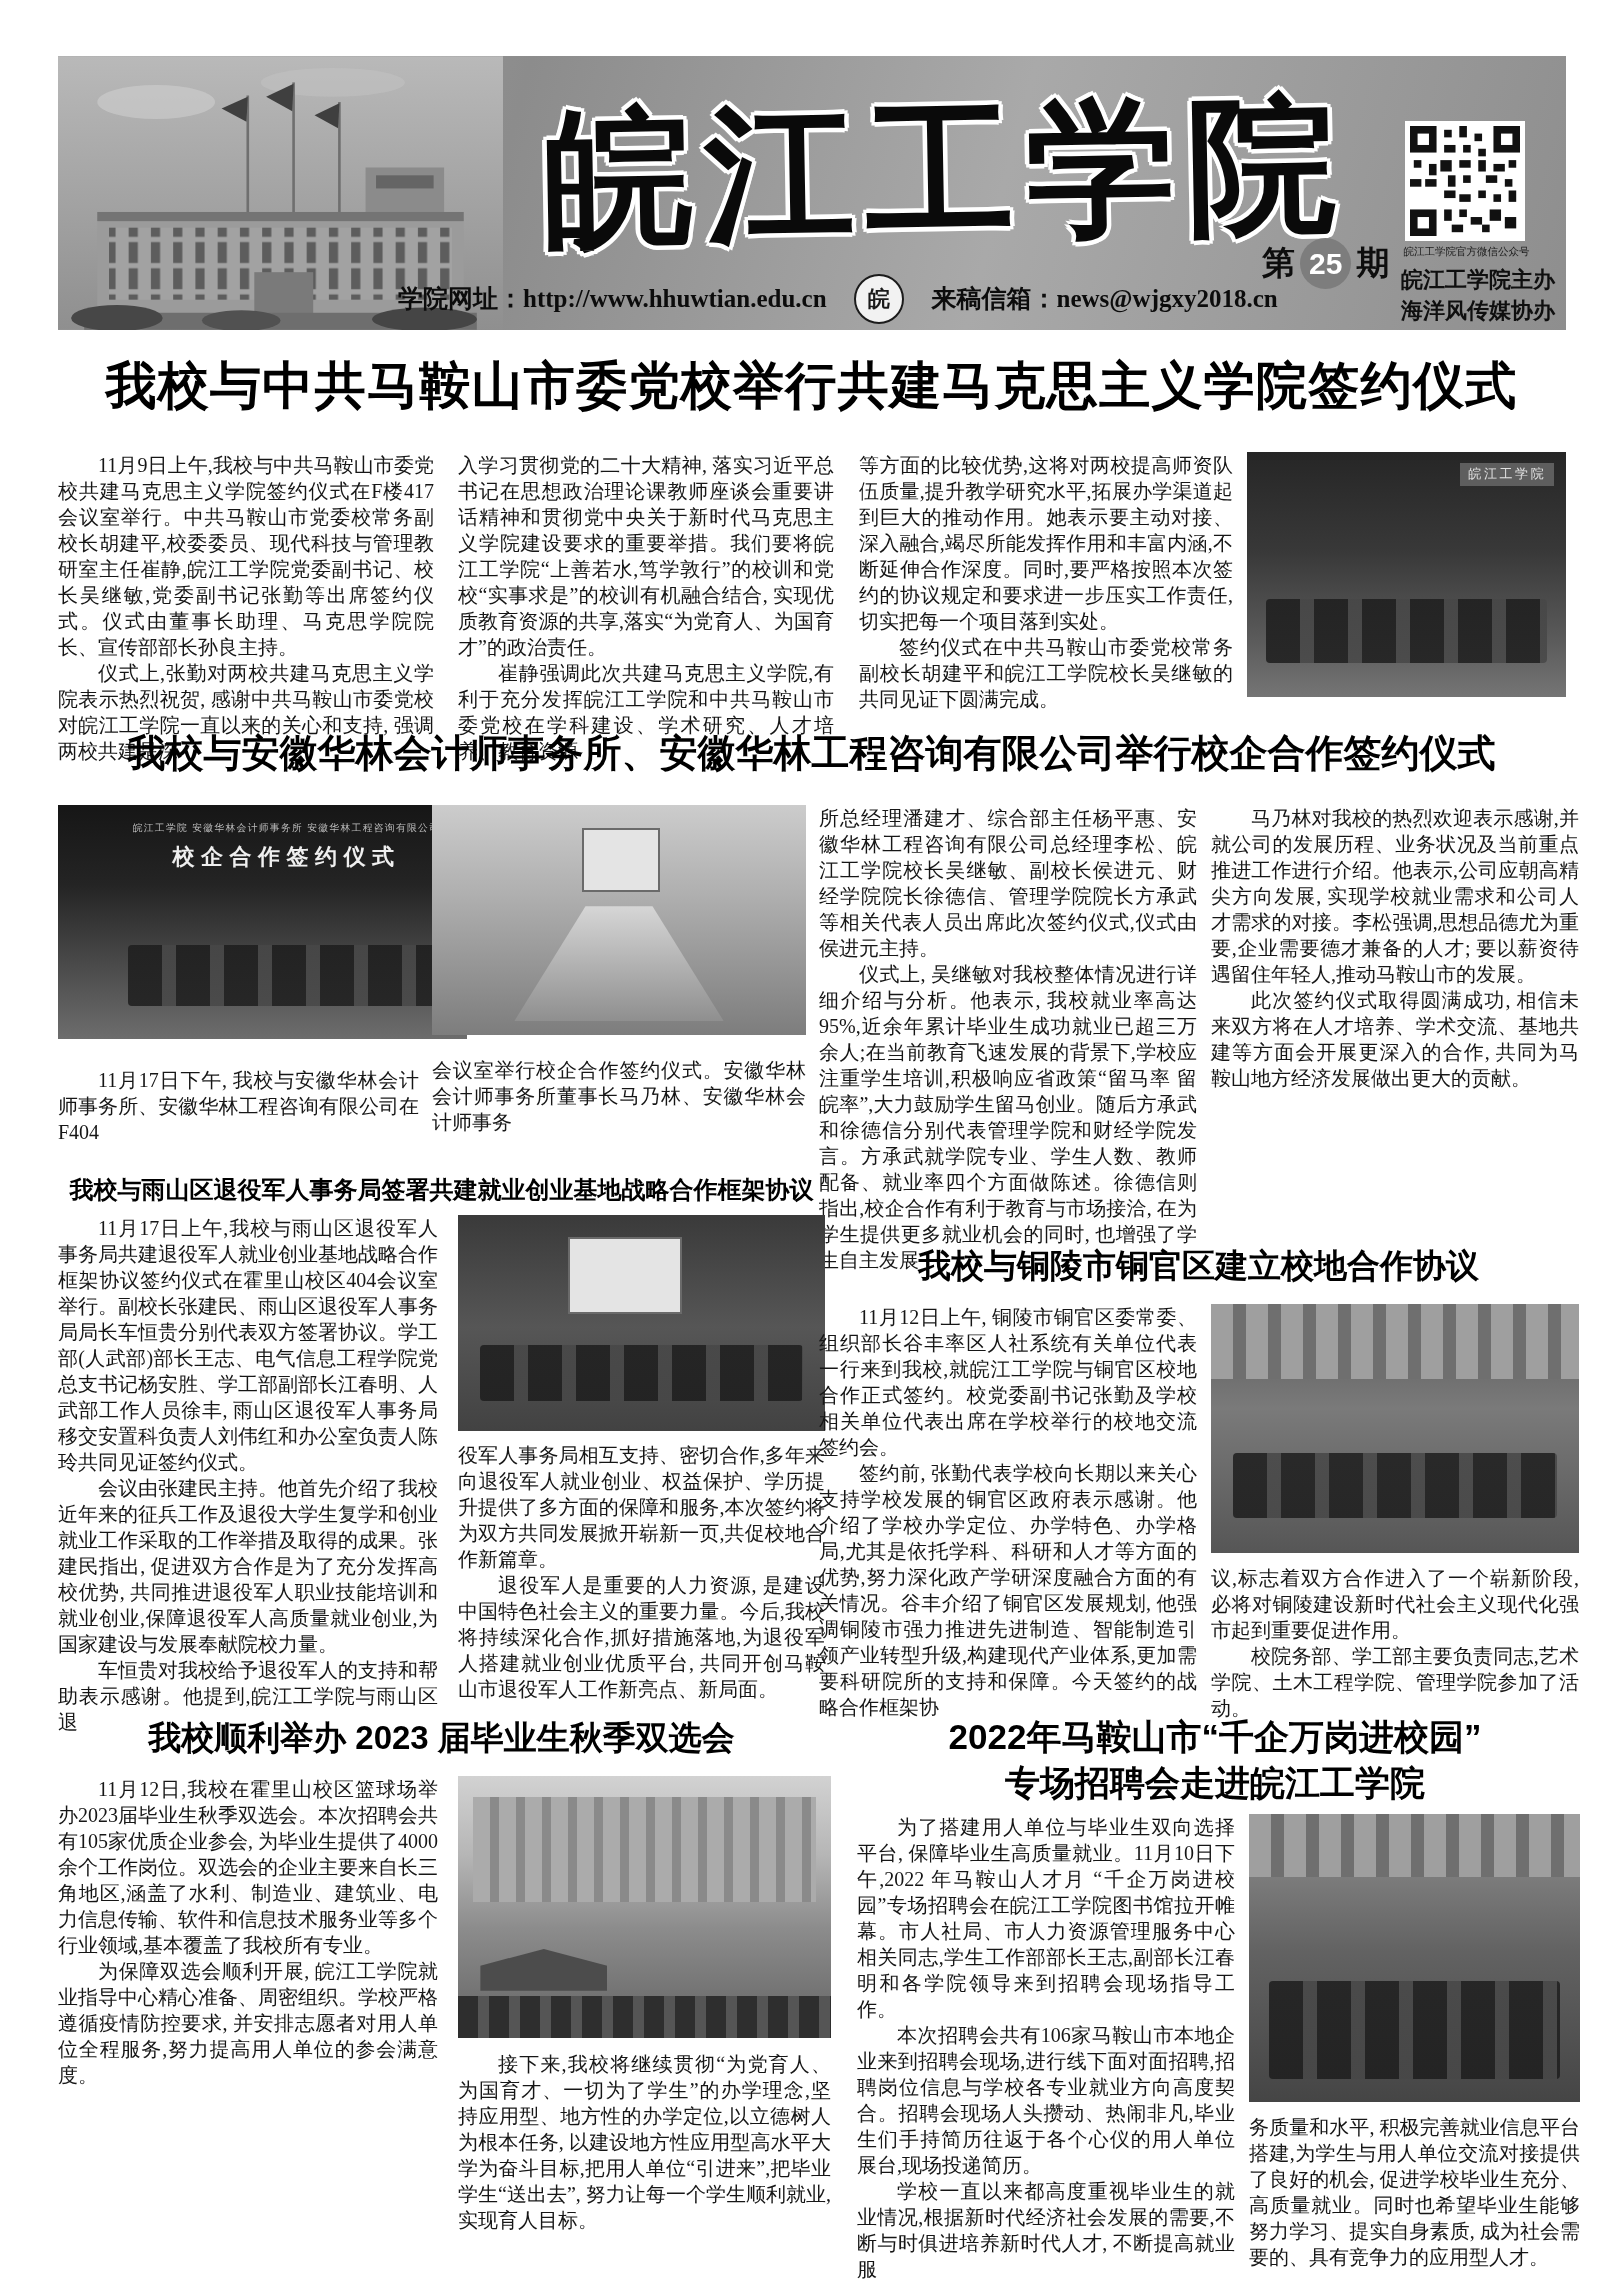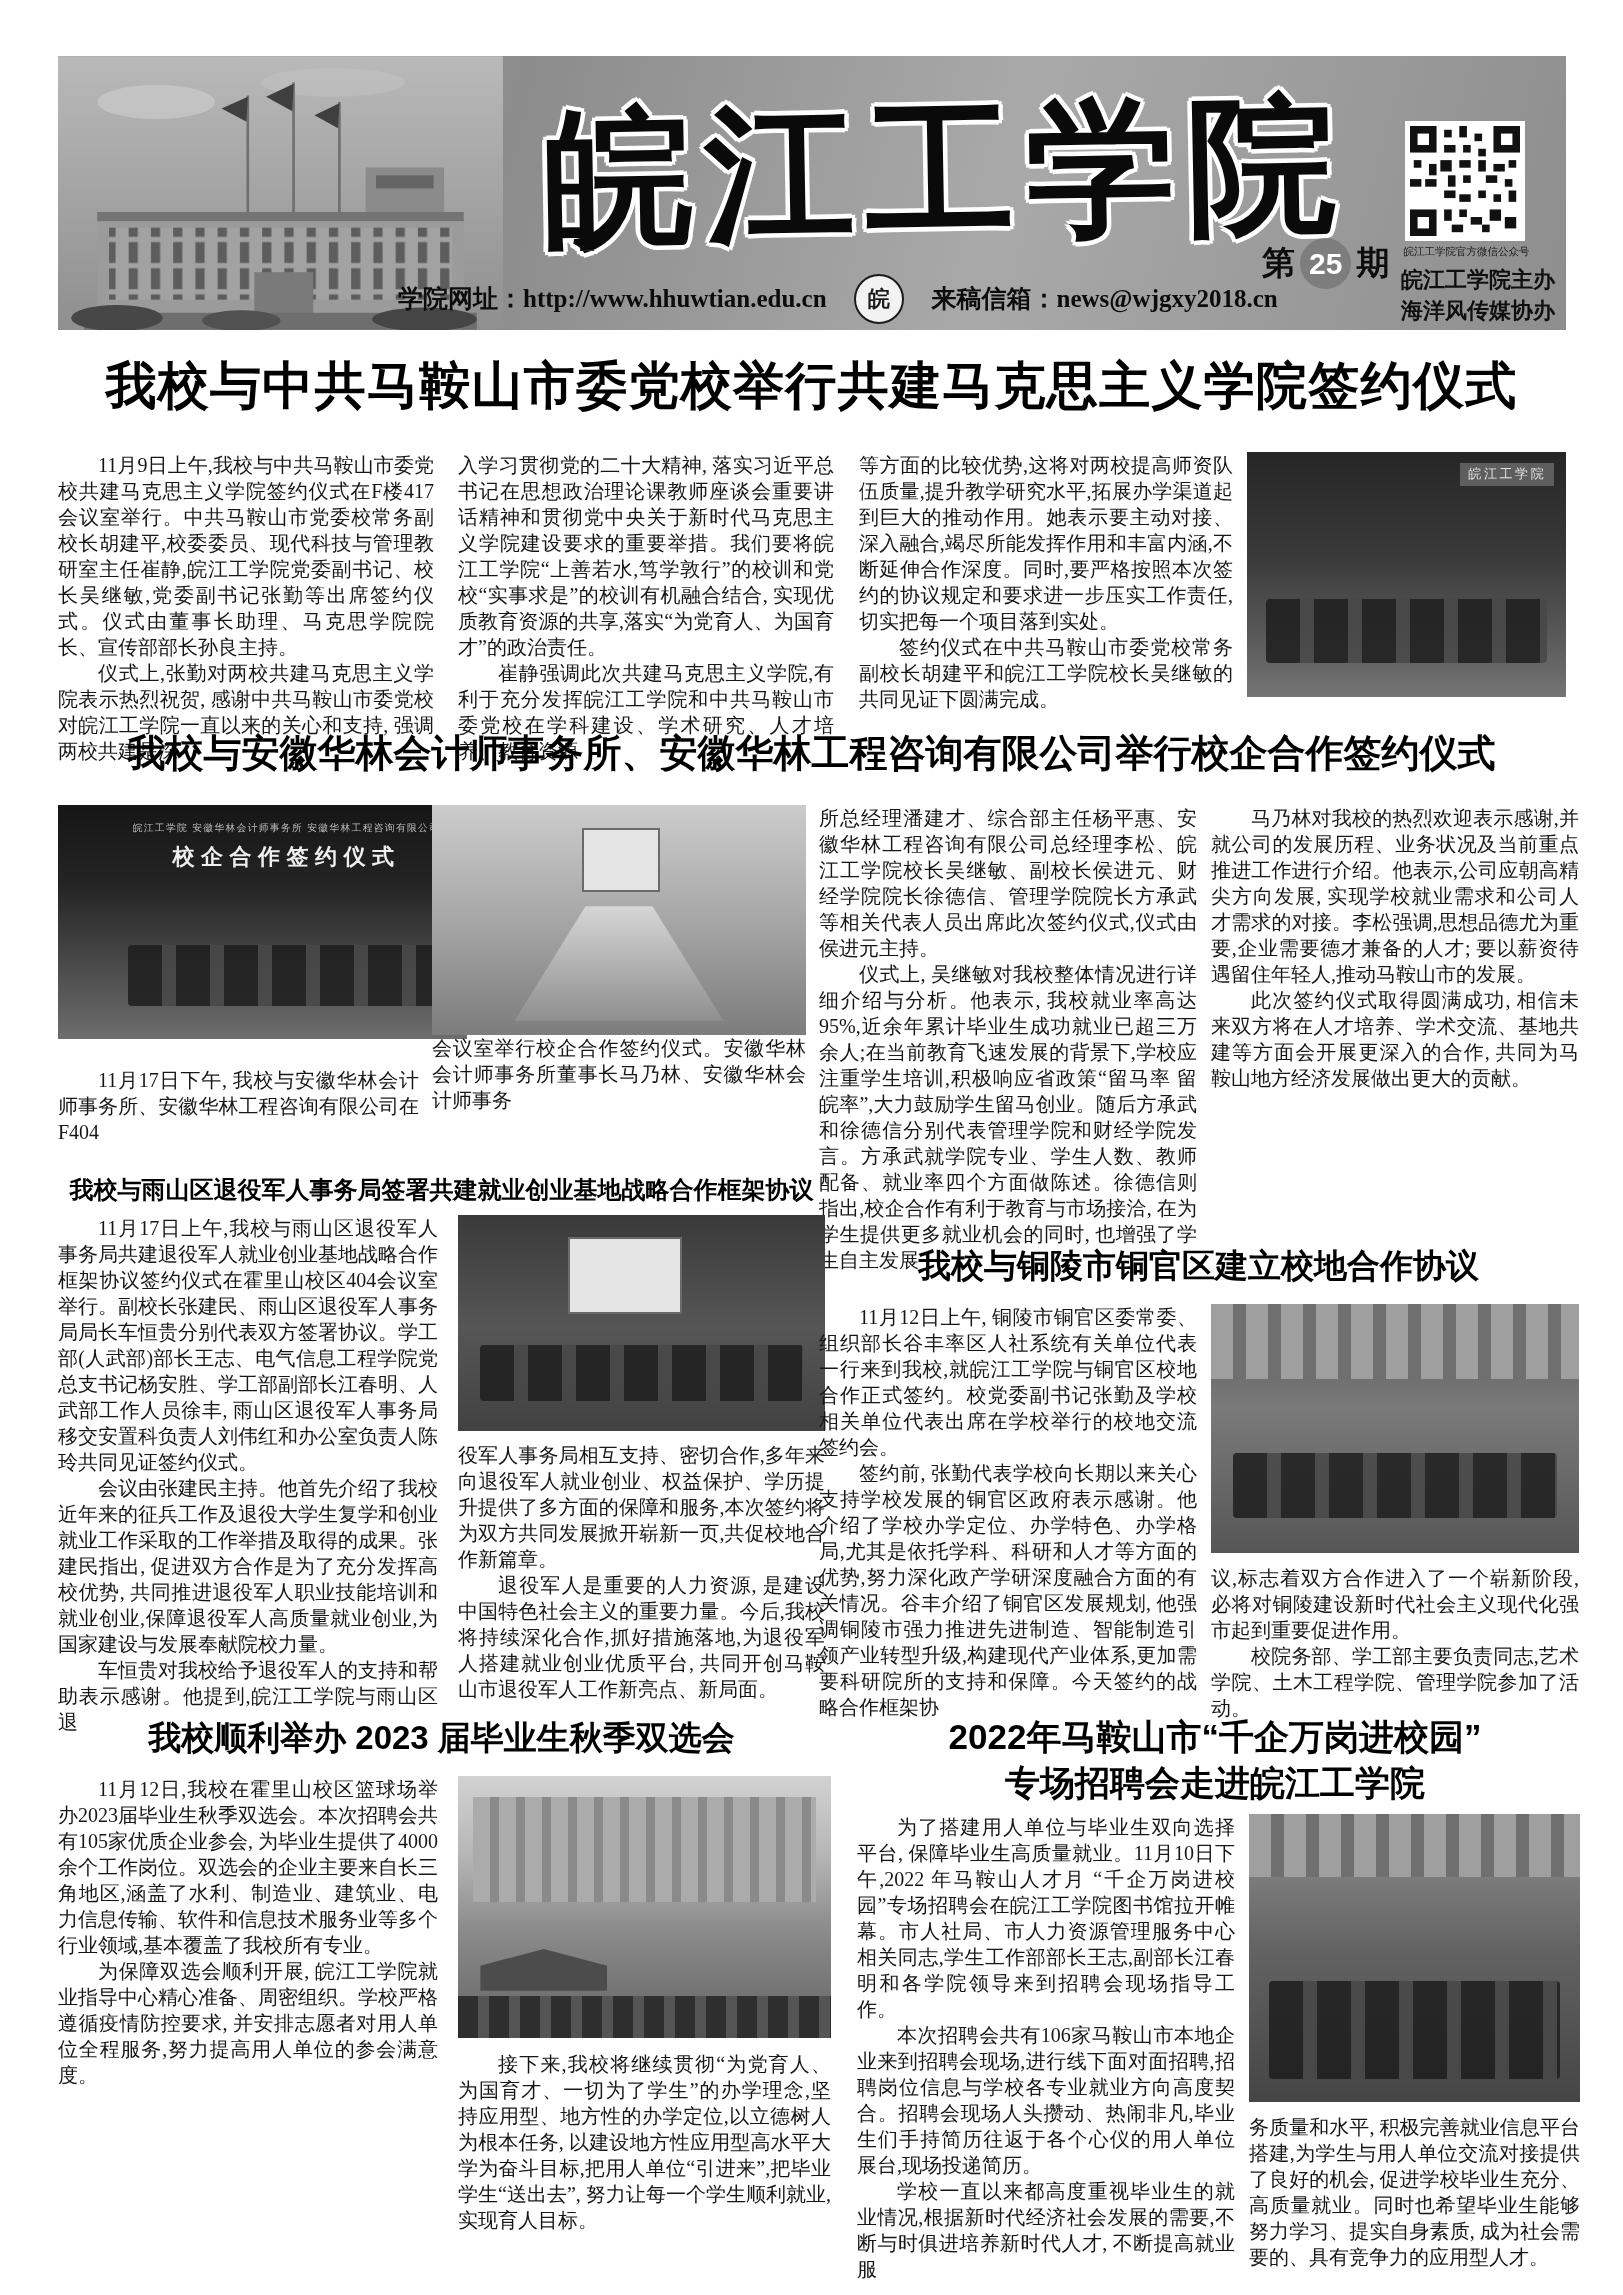--- a/index.html
+++ b/index.html
@@ -217,21 +217,21 @@
     <p class="ind" style="margin-top:28px;">11月17日下午, 我校与安徽华林会计师事务所、安徽华林工程咨询有限公司在F404</p>
   </div>
 
   <div class="abs col" style="left:432px;top:805px;width:374px;">
     <div id="a2-photo2" class="photo" style="position:relative;width:374px;height:230px;">
       <div class="photo-inner">
         <div class="conf-screen"></div>
         <div class="conf-table"></div>
       </div>
     </div>
-    <p class="cont" style="">会议室举行校企合作签约仪式。安徽华林会计师事务所董事长马乃林、安徽华林会计师事务</p>
+    <p class="cont" style="margin-top:22px;">会议室举行校企合作签约仪式。安徽华林会计师事务所董事长马乃林、安徽华林会计师事务</p>
   </div>
 
   <div class="abs col" style="left:819px;top:805px;width:378px;">
     <p class="cont">所总经理潘建才、综合部主任杨平惠、安徽华林工程咨询有限公司总经理李松、皖江工学院校长吴继敏、副校长侯进元、财经学院院长徐德信、管理学院院长方承武等相关代表人员出席此次签约仪式,仪式由侯进元主持。</p>
     <p class="ind">仪式上, 吴继敏对我校整体情况进行详细介绍与分析。他表示, 我校就业率高达95%,近余年累计毕业生成功就业已超三万余人;在当前教育飞速发展的背景下,学校应注重学生培训,积极响应省政策“留马率 留皖率”,大力鼓励学生留马创业。随后方承武和徐德信分别代表管理学院和财经学院发言。方承武就学院专业、学生人数、教师配备、就业率四个方面做陈述。徐德信则指出,校企合作有利于教育与市场接洽, 在为学生提供更多就业机会的同时, 也增强了学生自主发展</p>
   </div>
   <div class="abs col" style="left:1211px;top:805px;width:368px;">
     <p class="ind">马乃林对我校的热烈欢迎表示感谢,并就公司的发展历程、业务状况及当前重点推进工作进行介绍。他表示,公司应朝高精尖方向发展, 实现学校就业需求和公司人才需求的对接。李松强调,思想品德尤为重要,企业需要德才兼备的人才; 要以薪资待遇留住年轻人,推动马鞍山市的发展。</p>
     <p class="ind">此次签约仪式取得圆满成功, 相信未来双方将在人才培养、学术交流、基地共建等方面会开展更深入的合作, 共同为马鞍山地方经济发展做出更大的贡献。</p>
   </div>

